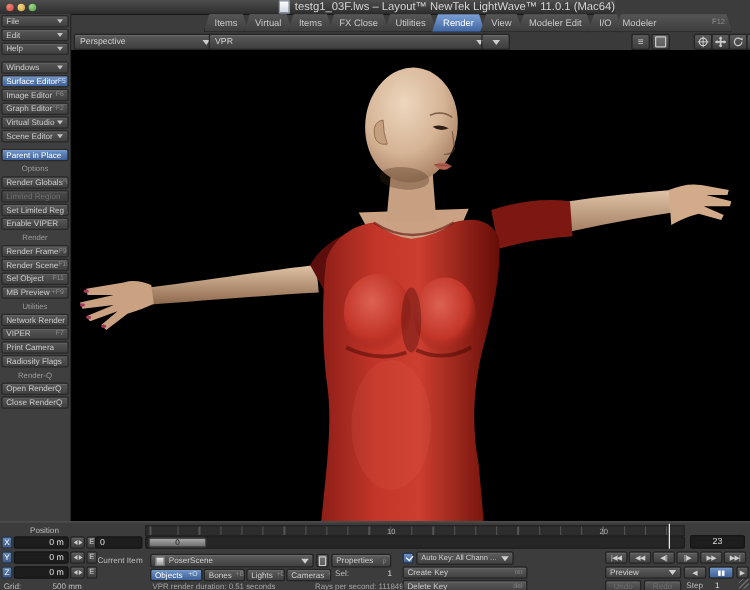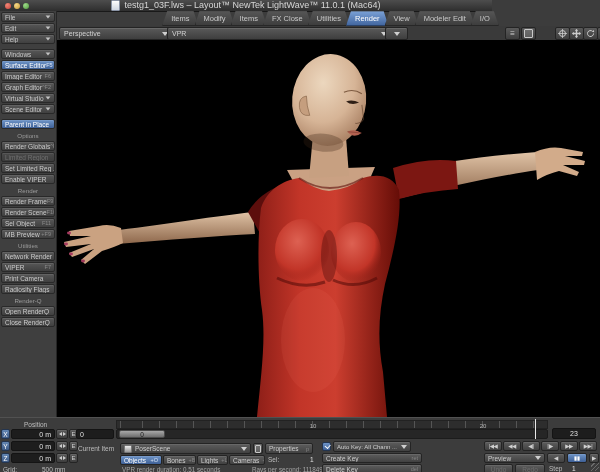--- a/index.html
+++ b/index.html
@@ -2,21 +2,21 @@
 <html><head>
 <meta charset="utf-8">
 <style>
   html,body{margin:0;padding:0;background:#222;}
   #app{position:relative;width:600px;height:472px;background:#3c3c3c;overflow:hidden;
        font-family:"Liberation Sans",sans-serif;-webkit-font-smoothing:antialiased;}
   .abs{position:absolute;justify-content:center;}
   
   #titlebar{left:0;top:0;width:492px;height:11px;
     background:linear-gradient(#4d4d4d,#2e2e2e);border-bottom:1px solid #191919;
-    display:flex;align-items:center;justify-content:center;}
+    display:flex;align-items:center;justify-content:flex-end;}
   .light{position:absolute;top:3px;width:6px;height:6px;border-radius:50%;}
   #light-close{left:5px;background:radial-gradient(circle at 35% 30%,#f08878,#c8423a);}
   #light-min{left:14px;background:radial-gradient(circle at 35% 30%,#f5d98a,#c99b35);}
   #light-zoom{left:23px;background:radial-gradient(circle at 35% 30%,#9ed98a,#4f9a3c);}
   #win-title{font-size:9px;color:#d6d6d6;display:flex;align-items:center;gap:4px;line-height:11px;}
   .doc-ic{width:7px;height:9px;background:linear-gradient(#fdfdfd,#cfd6e2);border:1px solid #8a93a5;border-radius:1px;}
   
   #tabrow{left:57px;top:11px;right:0;height:15px;display:flex;align-items:flex-end;}
   .tab{height:15px;line-height:15px;padding:0 9px;font-size:7.5px;color:#c9c9c9;margin-right:-4px;
     background:linear-gradient(#565656,#3c3c3c);
@@ -105,28 +105,32 @@
     <span id="light-min" class="light"></span>
     <span id="light-zoom" class="light"></span>
     <span id="win-title">
       <span class="doc-ic"></span>
       <span>testg1_03F.lws – Layout™ NewTek LightWave™ 11.0.1 (Mac64)</span>
     </span>
   </div>
 
   <div id="tabrow" class="abs">
     <span class="tab">Items</span>
-    <span class="tab">Modify</span>
+    <span class="tab">Virtual</span>
     <span class="tab">Items</span>
     <span class="tab">FX Close</span>
     <span class="tab">Utilities</span>
     <span class="tab active">Render</span>
     <span class="tab">View</span>
     <span class="tab">Modeler Edit</span>
     <span class="tab">I/O</span>
+    <span id="modeler-btn">
+      <span>Modeler</span>
+      <span class="sc">F12</span>
+    </span>
   </div>
 
   <div id="vp-toolbar" class="abs">
     <div class="drop" style="left:2px;width:104px;">
       <span>Perspective</span>
       <span class="chev"></span>
     </div>
     <div class="drop" style="left:110px;width:215px;">
       <span>VPR</span>
       <span class="chev"></span>

